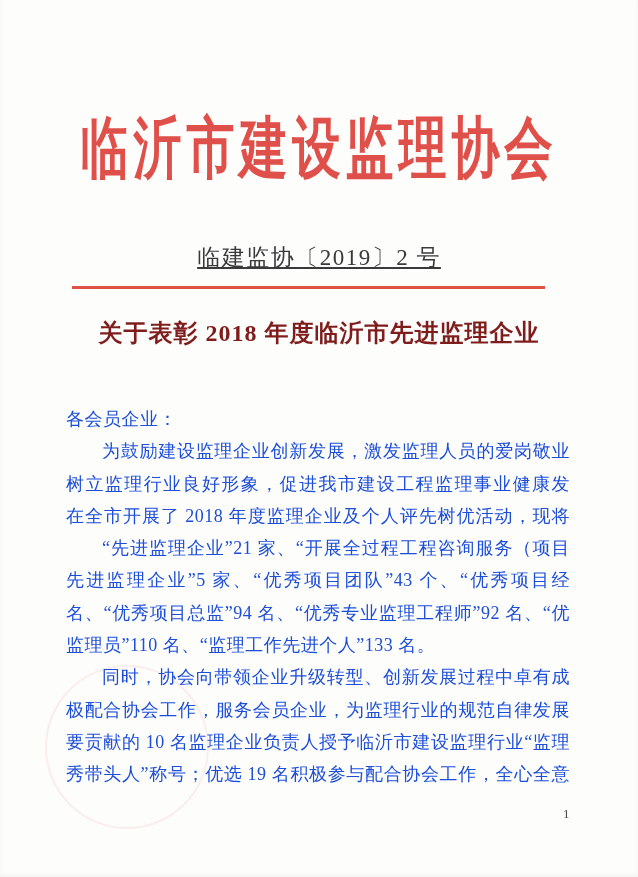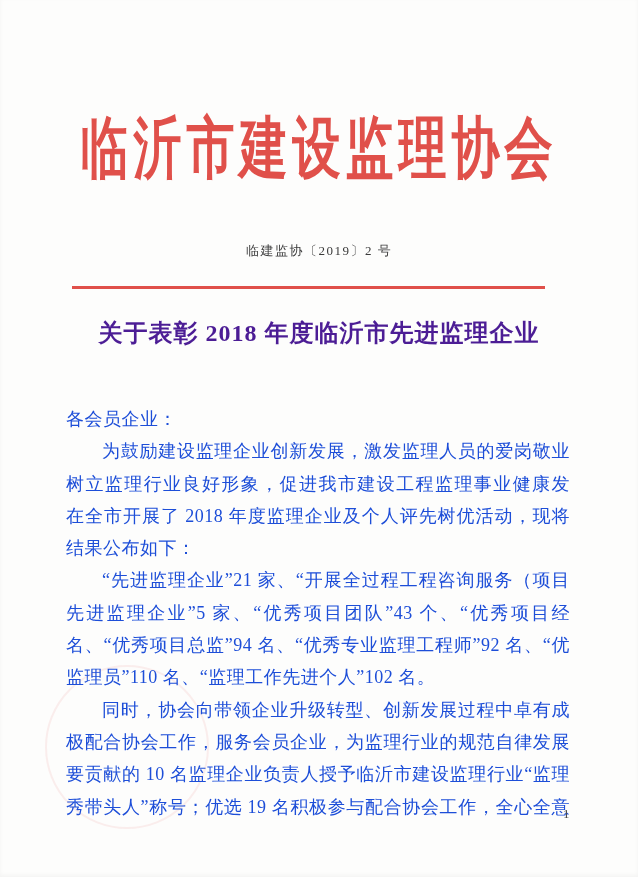--- a/index.html
+++ b/index.html
@@ -29,41 +29,42 @@
     white-space: nowrap;
     transform: scaleY(1.4);
     transform-origin: center top;
   }
   .doc-number {
     position: absolute;
     top: 242px;
     left: 0;
     right: 0;
     text-align: center;
-    font-size: 13px;
+    font-size: 23px;
     color: #3a3a3a;
     letter-spacing: 1.5px;
+    text-decoration: underline;
   }
   .red-rule {
     position: absolute;
     top: 286px;
     left: 72px;
     width: 473px;
     height: 3px;
     background: var(--accent, #e0504a);
   }
   .doc-title {
     position: absolute;
     top: 314px;
     left: 0;
     right: 0;
     text-align: center;
     font-size: 24px;
     font-weight: bold;
-    color: #4c1d95;
+    color: #7f1d1d;
     line-height: 38px;
     letter-spacing: 1px;
   }
   .body-lines {
     position: absolute;
     top: 403px;
     left: 66px;
     width: 504px;
     font-size: 18px;
     color: #1d4ed8;
@@ -111,25 +112,24 @@
     <div>关于表彰 2018 年度临沂市先进监理企业</div>
   </div>
 
   <div class="stamp-ghost"></div>
 
   <div class="body-lines">
       <div class="line">各会员企业：</div>
       <div class="line indent fill">为鼓励建设监理企业创新发展，激发监理人员的爱岗敬业精神，</div>
       <div class="line fill">树立监理行业良好形象，促进我市建设工程监理事业健康发展，协会</div>
       <div class="line fill">在全市开展了 2018 年度监理企业及个人评先树优活动，现将专家评定</div>
-      <div class="line">结果公布如下：</div>
       <div class="line indent fill">“先进监理企业”21 家、“开展全过程工程咨询服务（项目管理）</div>
       <div class="line fill">先进监理企业”5 家、“优秀项目团队”43 个、“优秀项目经理”40</div>
       <div class="line fill">名、“优秀项目总监”94 名、“优秀专业监理工程师”92 名、“优秀</div>
-      <div class="line">监理员”110 名、“监理工作先进个人”102 名。</div>
+      <div class="line">监理员”110 名、“监理工作先进个人”133 名。</div>
       <div class="line indent fill">同时，协会向带领企业升级转型、创新发展过程中卓有成效，积</div>
       <div class="line fill">极配合协会工作，服务会员企业，为监理行业的规范自律发展做出重</div>
       <div class="line fill">要贡献的 10 名监理企业负责人授予临沂市建设监理行业“监理行业优</div>
       <div class="line fill">秀带头人”称号；优选 19 名积极参与配合协会工作，全心全意为全体</div>
     </div>
 
   <div class="page-number">1</div>
 
 </div>
 

